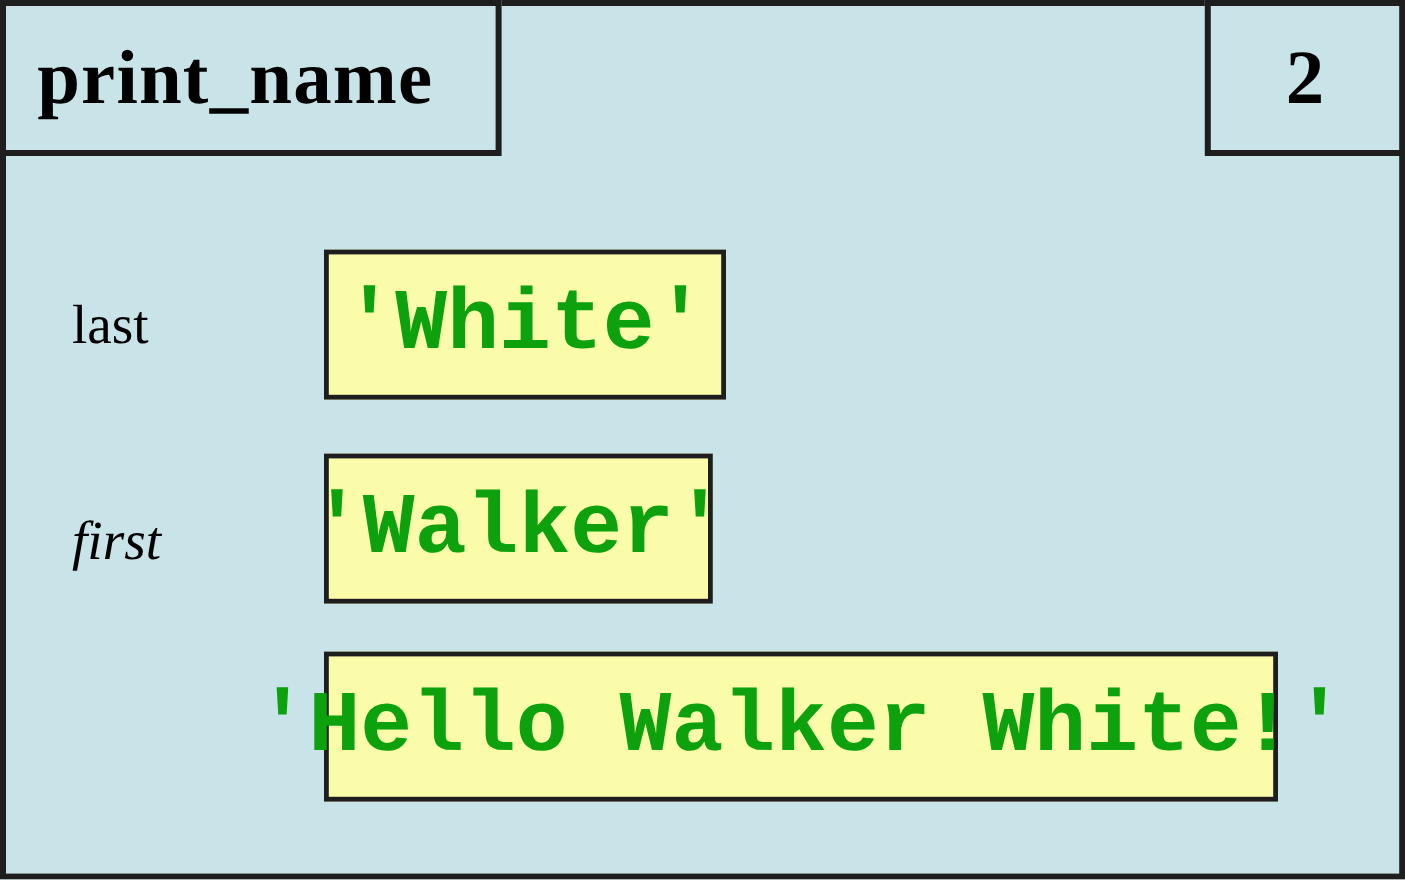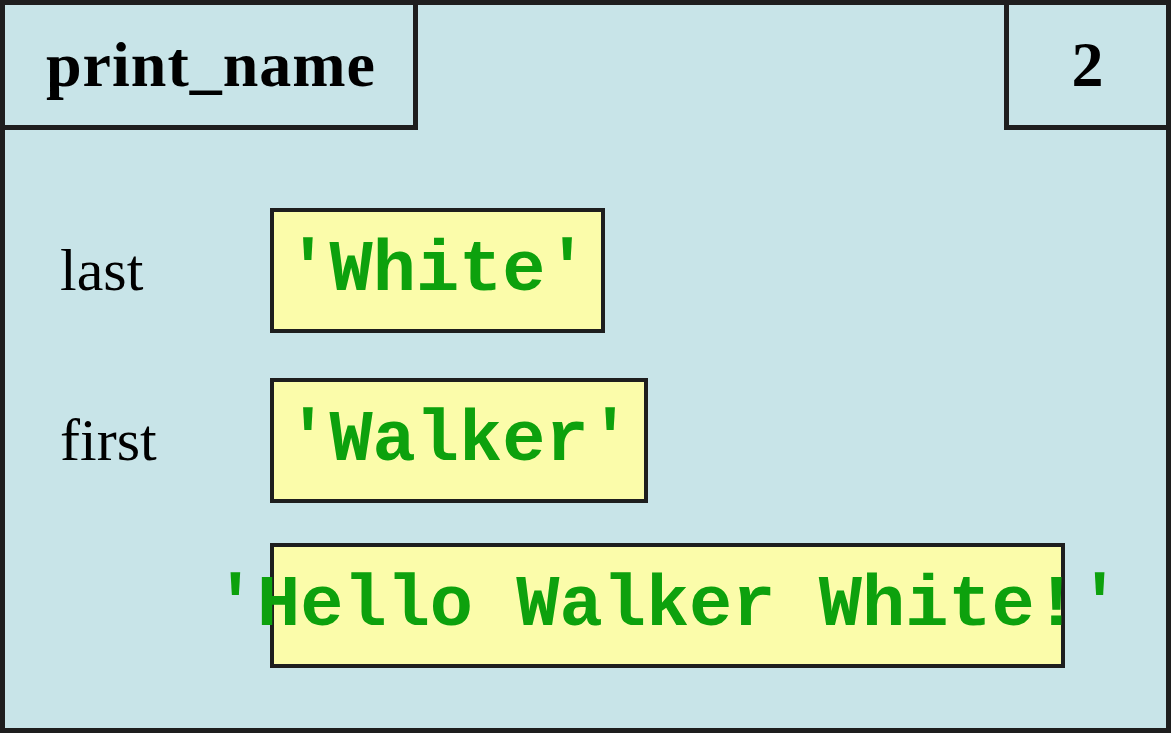--- a/index.html
+++ b/index.html
@@ -28,21 +28,21 @@
     position: absolute;
     top: 0;
     left: 0;
     width: 418px;
     height: 130px;
     box-sizing: border-box;
     border: 5px solid var(--border-col);
     background: var(--bg-col);
     display: flex;
     align-items: center;
-    padding-left: 41px;
+    padding-left: 26px;
   }
   .tab .fname {
     font-weight: bold;
     font-size: 64px;
     color: #000000;
     letter-spacing: 1px;
     white-space: nowrap;
   }
   
   .counter {
@@ -63,21 +63,21 @@
     font-size: 64px;
     color: #000000;
   }
   
   .var-label {
     position: absolute;
     left: 60px;
     height: 125px;
     display: flex;
     align-items: center;
-    font-size: 60px;
+    font-size: 46px;
     color: #000000;
     white-space: nowrap;
   }
   .value-box {
     position: absolute;
     left: 270px;
     height: 125px;
     box-sizing: border-box;
     border: 4px solid var(--border-col);
     background: var(--box-col);
@@ -87,22 +87,22 @@
   }
   .value-box .val {
     font-family: "Liberation Mono", monospace;
     font-weight: bold;
     font-size: 72px;
     color: var(--val-col);
     white-space: nowrap;
   }
   .row1-label { top: 208px; }
   .row1-box   { top: 208px; width: 335px; }
-  .row2-label { top: 378px; }
-  .row2-box   { top: 378px; width: 378px; }
+  .row2-label { top: 388px; font-style: italic; }
+  .row2-box   { top: 378px; width: 324px; }
   .row3-label { top: 543px; }
   .row3-box   { top: 543px; width: 795px; }
 </style>
 </head>
 <body>
 
 <div class="canvas">
 
   <div class="frame"></div>
 

